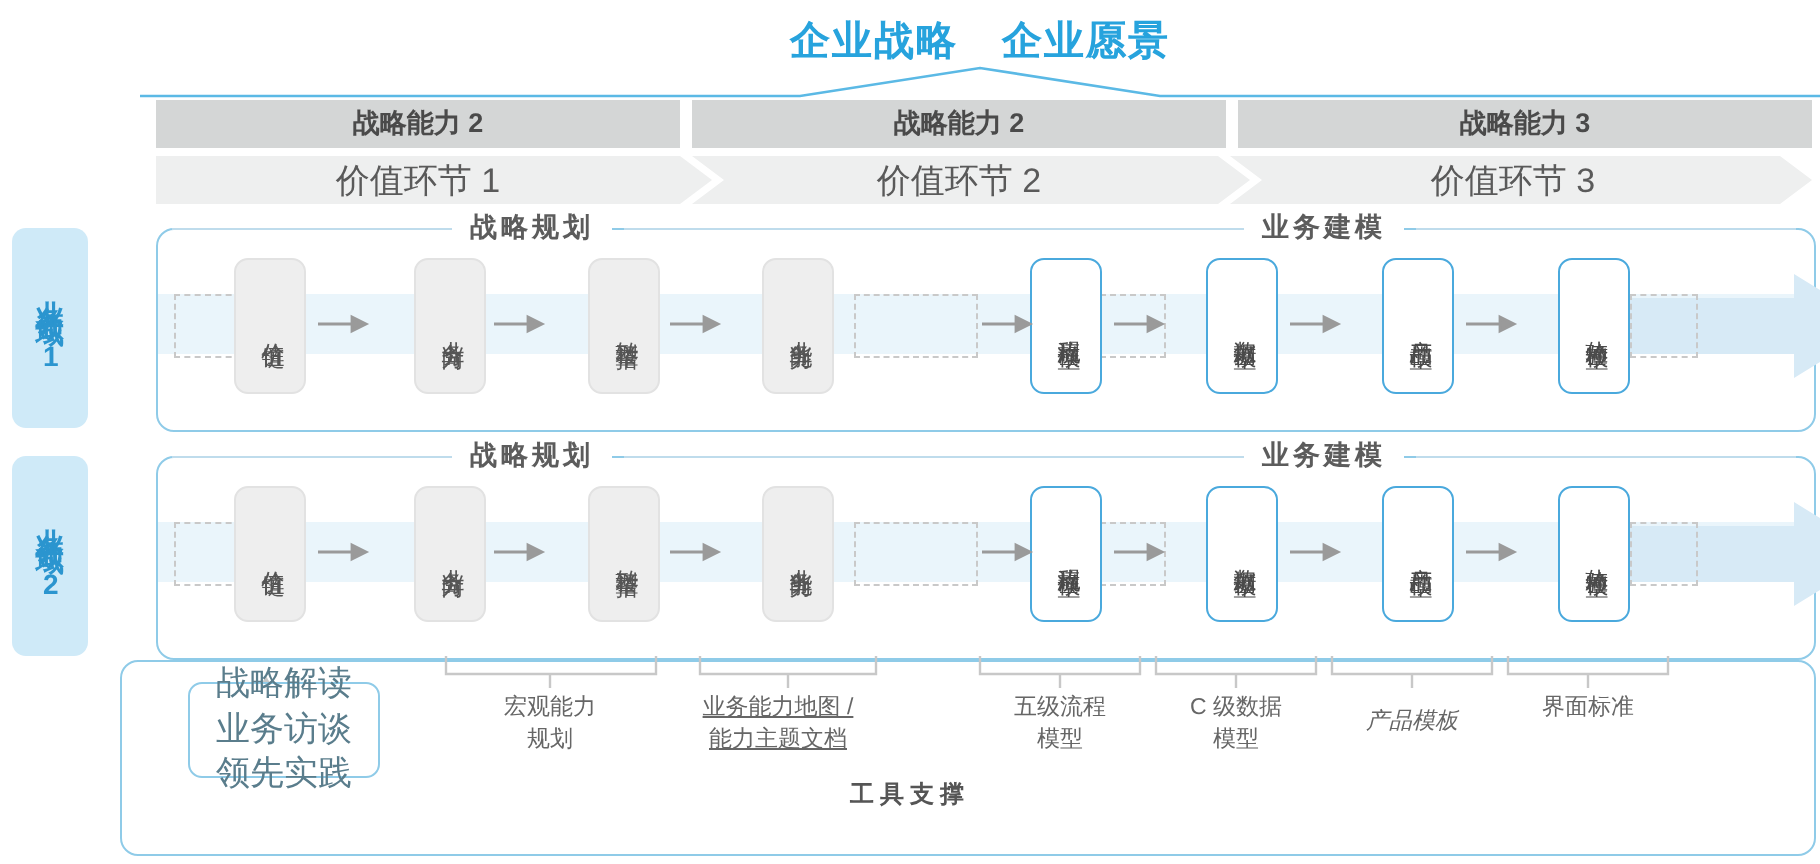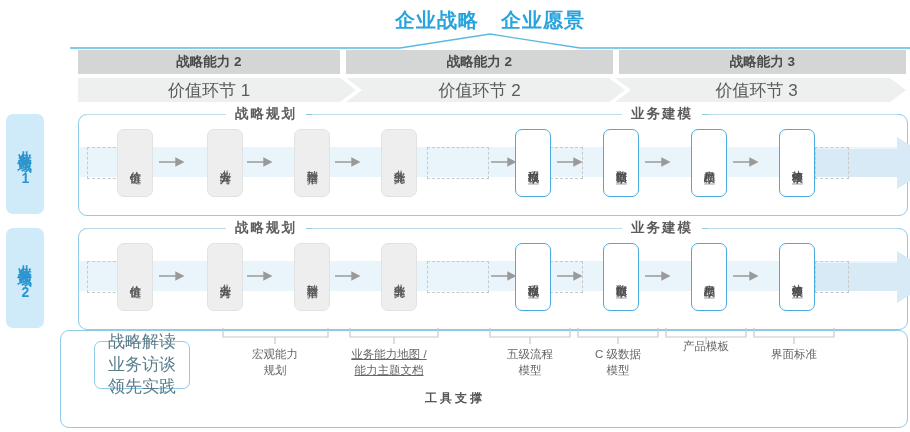--- a/index.html
+++ b/index.html
@@ -319,21 +319,21 @@
     <span>能力主题文档</span>
   </div>
   <div class="tool-lbl" style="left:476px;top:347px;width:108px;">
     <span>五级流程</span><br>
     <span>模型</span>
   </div>
   <div class="tool-lbl" style="left:564px;top:347px;width:108px;">
     <span>C 级数据</span><br>
     <span>模型</span>
   </div>
-  <div class="tool-lbl" style="left:652px;top:339px;width:108px;">
+  <div class="tool-lbl" style="left:652px;top:354px;width:108px;font-style:italic;">
     <span>产品模板</span>
   </div>
   <div class="tool-lbl" style="left:740px;top:347px;width:108px;">
     <span>界面标准</span>
   </div>
 
   <div class="tool-title">
     <span>工具支撑</span>
   </div>
 

